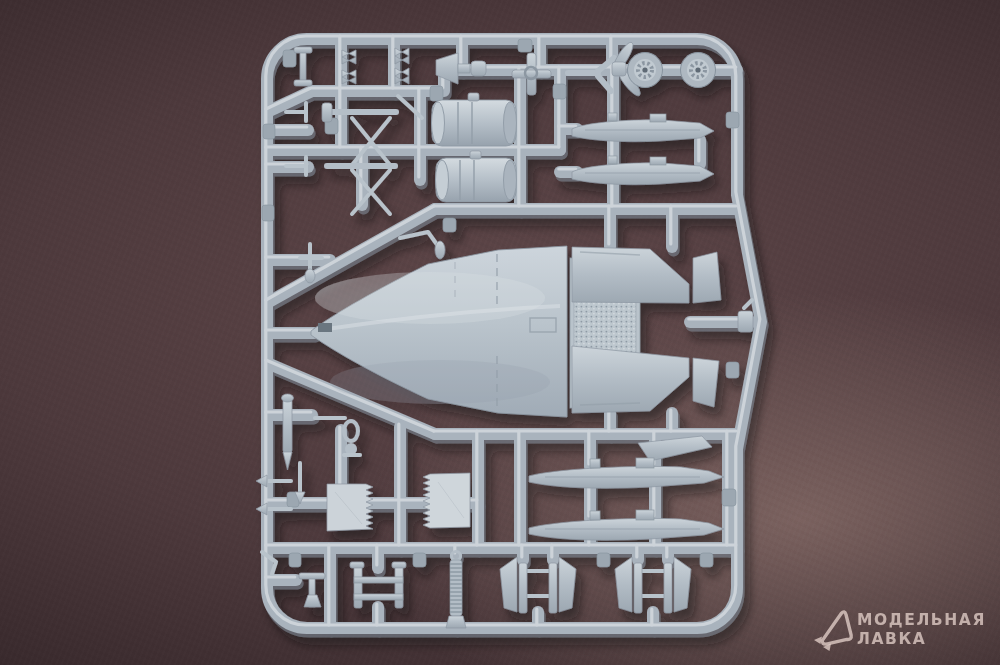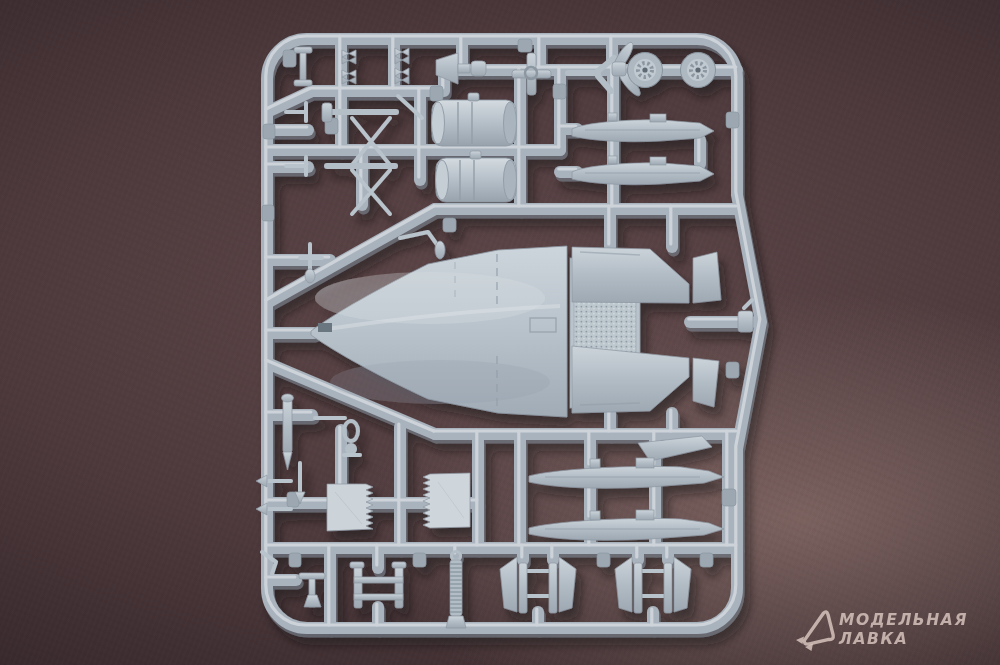--- a/index.html
+++ b/index.html
@@ -19,22 +19,22 @@
   svg.sprue{position:absolute;left:0;top:0;}
   .runner-sh{stroke:#7d8893;stroke-width:12;fill:none;stroke-linecap:round;stroke-linejoin:round;opacity:.55;}
   .runner-main{stroke:#a9b3bd;stroke-width:12;fill:none;stroke-linecap:round;stroke-linejoin:round;}
   .runner-hi{stroke:#d6dce1;stroke-width:3.2;fill:none;stroke-linecap:round;stroke-linejoin:round;opacity:.8;}
   .part{fill:url(#gPart);stroke:#8c97a2;stroke-width:.7;}
   .part-line{stroke:#b4bec7;stroke-width:6;stroke-linecap:round;fill:none;}
   .part-line-thin{stroke:#b9c3cb;stroke-width:4;stroke-linecap:round;fill:none;}
   .pad{fill:#9ca7b1;stroke:#87939e;stroke-width:.6;}
   .detail{stroke:#939ea9;stroke-width:1.4;fill:none;}
   .watermark{
-    position:absolute;right:32px;bottom:12px;display:flex;align-items:center;
-    color:rgba(226,206,200,.78);z-index:5;font-style:italic;
+    position:absolute;right:14px;bottom:12px;display:flex;align-items:center;
+    color:rgba(226,206,200,.78);z-index:5;
   }
   .wm-icon{width:46px;height:46px;flex:0 0 auto;}
   .wm-text{display:flex;flex-direction:column;line-height:1.25;}
   .wm-text span{
     font-size:15.5px;font-weight:bold;letter-spacing:1.6px;text-transform:uppercase;
   }
 </style>
 </head>
 <body>
 

